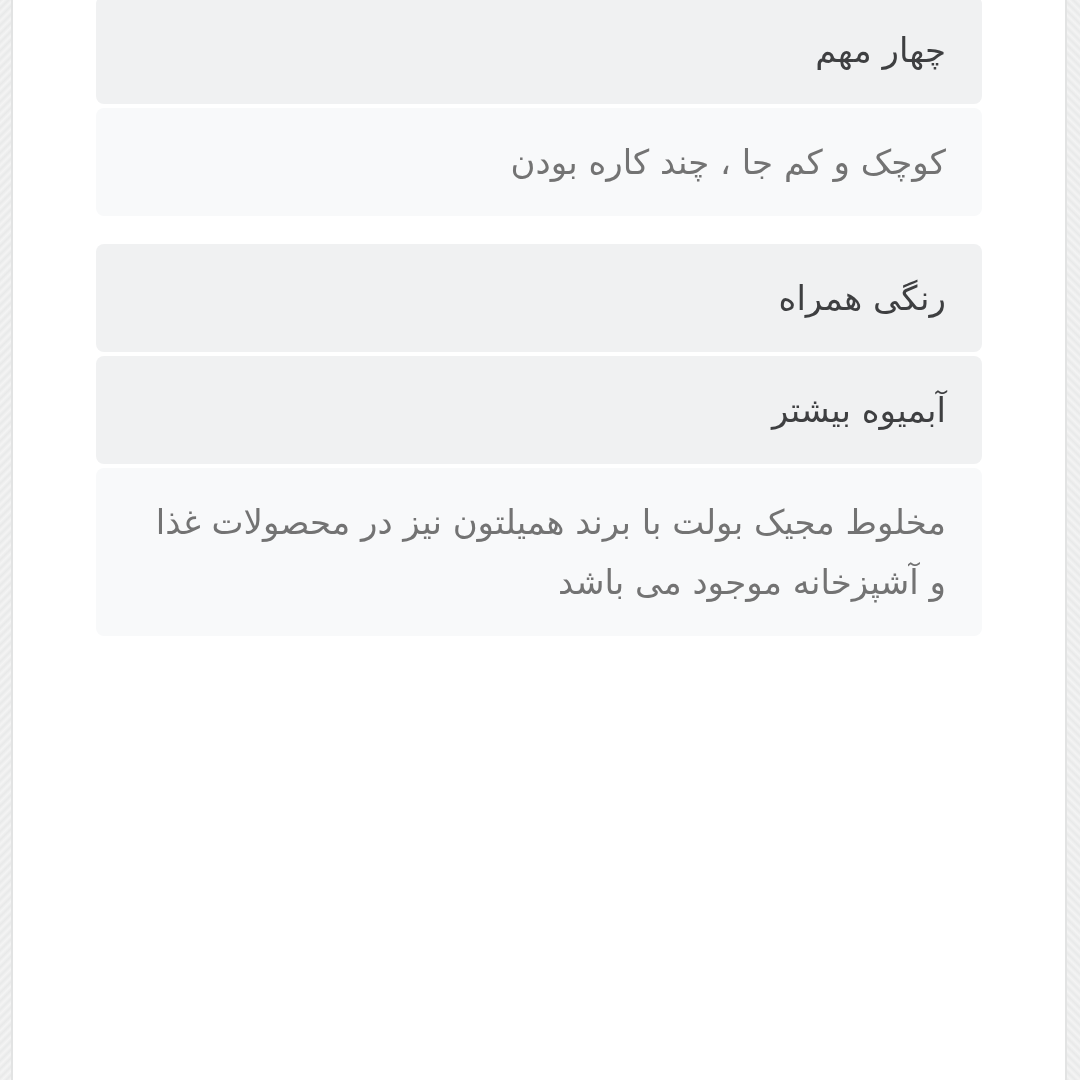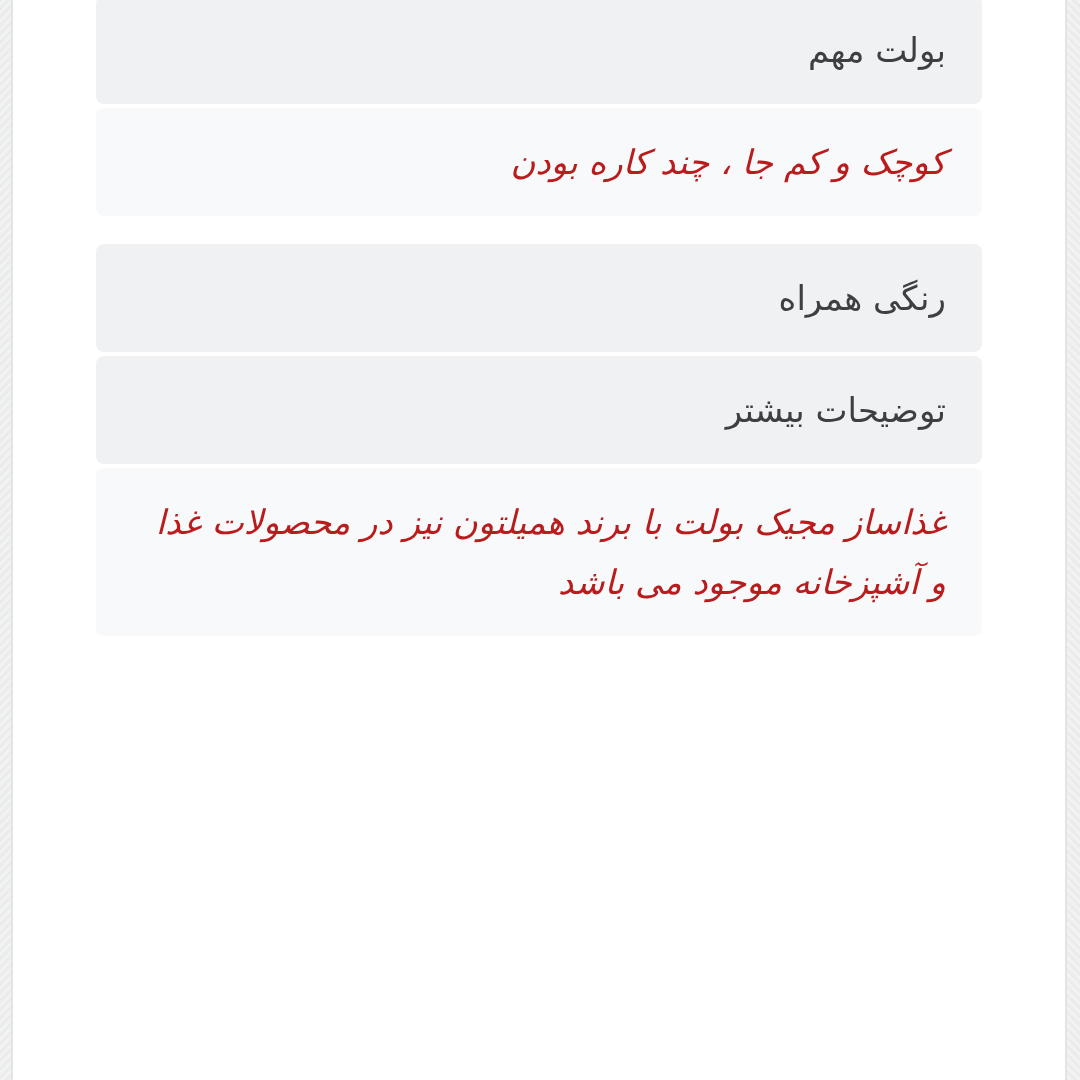--- a/index.html
+++ b/index.html
@@ -38,44 +38,43 @@
     text-align: right;
   }
   .sec-body {
     background: #f8f9fa;
     border-radius: 8px;
     padding: 24px 36px;
     margin-bottom: 28px;
     font-size: 34px;
     line-height: 60px;
     font-weight: 400;
-    color: #b91c1c;
+    color: #737373;
     text-align: right;
-    font-style: italic;
   }
 </style>
 </head>
 <body>
 
 <div class="edge edge-left"></div>
 <div class="edge edge-right"></div>
 
 <div class="wrap">
 
   <div class="sec-header">
-    <span>بولت مهم</span>
+    <span>چهار مهم</span>
   </div>
   <div class="sec-body">
     <span>کوچک و کم جا ، چند کاره بودن</span>
   </div>
 
   <div class="sec-header">
     <span>رنگی همراه</span>
   </div>
 
   <div class="sec-header">
-    <span>توضیحات بیشتر</span>
+    <span>آبمیوه بیشتر</span>
   </div>
   <div class="sec-body">
-    <span>غذاساز مجیک بولت با برند همیلتون نیز در محصولات غذا و آشپزخانه موجود می باشد</span>
+    <span>مخلوط مجیک بولت با برند همیلتون نیز در محصولات غذا و آشپزخانه موجود می باشد</span>
   </div>
 
 </div>
 
 </body></html>

